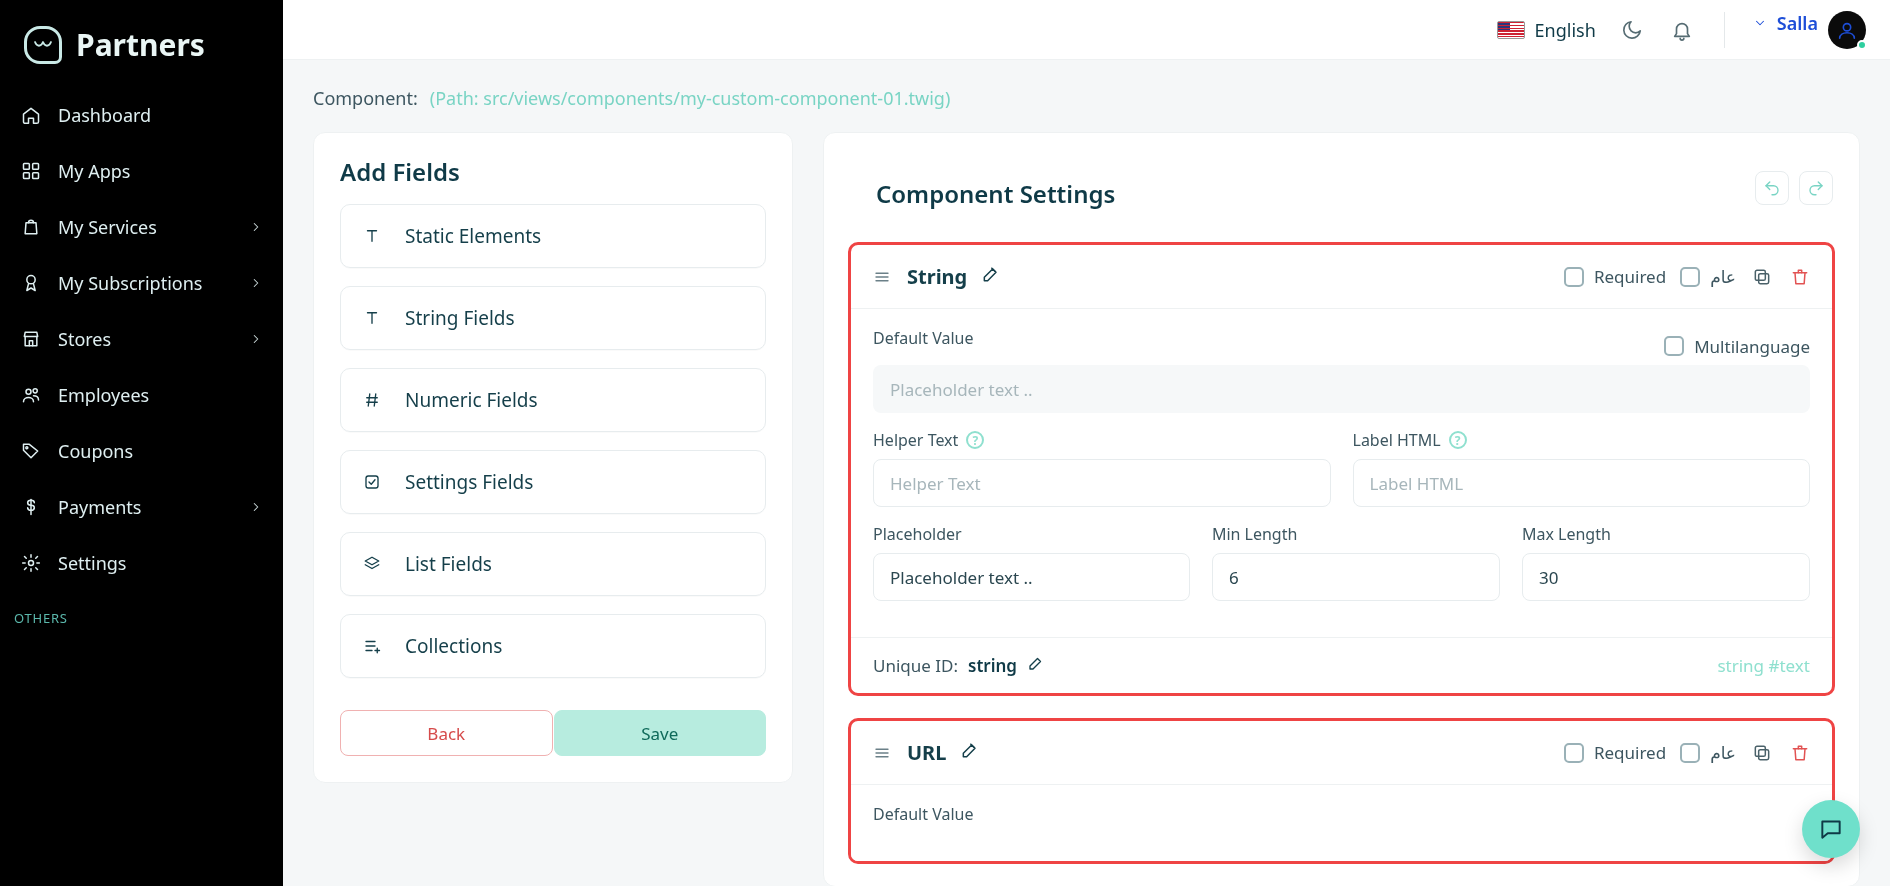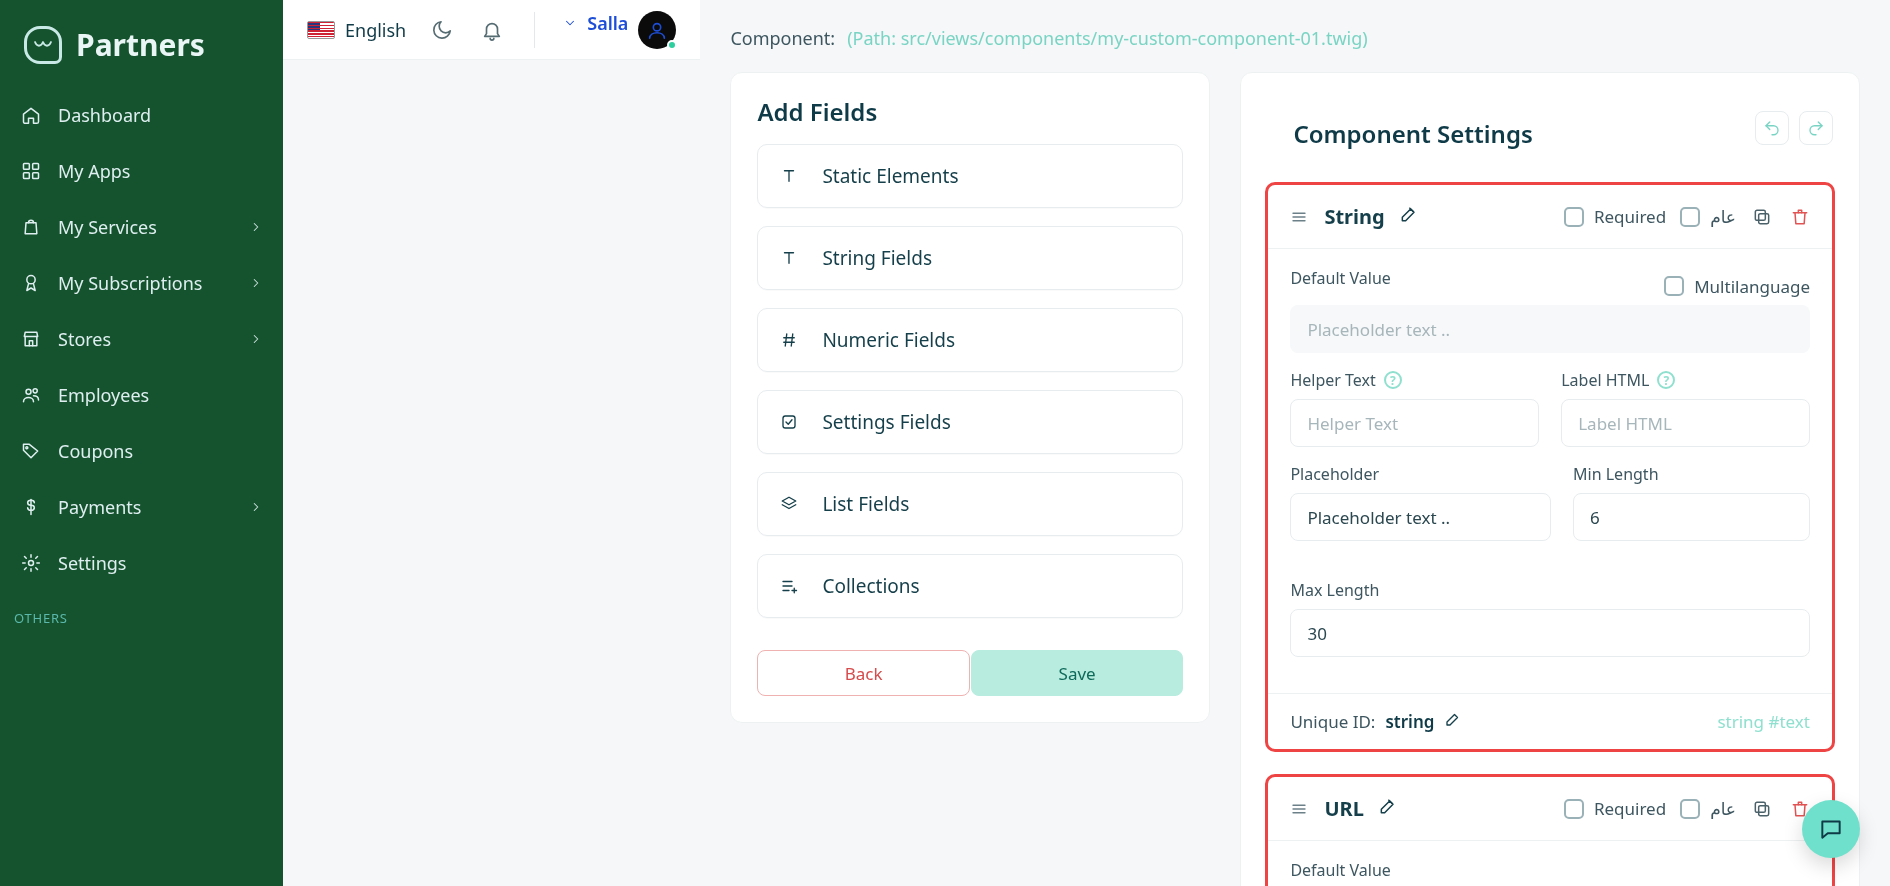--- a/index.html
+++ b/index.html
@@ -1,21 +1,21 @@
 <!DOCTYPE html>
 <html><head>
 <meta charset="utf-8">
 <style>
 *{box-sizing:border-box;margin:0;padding:0;font-family:system-ui,-apple-system,Segoe UI,Roboto,Helvetica,Arial,sans-serif}
 body{background:#f5f7f8;color:#0f3a47;width:1890px;height:886px;overflow:hidden}
 
 
 .app{display:flex;height:100%}
-.sidebar{width:283px;flex:0 0 283px;background:#14532d;color:#dfeff1;display:flex;flex-direction:column}
-.main{flex:1;display:flex;flex-direction:row;min-width:0}
+.sidebar{width:283px;flex:0 0 283px;background:#000000;color:#dfeff1;display:flex;flex-direction:column}
+.main{flex:1;display:flex;flex-direction:column;min-width:0}
 
 
 .brand{display:flex;align-items:center;gap:14px;padding:24px 24px 14px}
 .brand .logo{width:38px;height:38px;display:flex;align-items:center;justify-content:center;border:3px solid #c9e9e6;border-radius:11px;border-top-left-radius:16px;border-top-right-radius:16px;border-bottom-left-radius:16px;border-bottom-right-radius:7px}
 .brand .logo svg{display:block}
 .brand-title{font-size:30px;font-weight:700;color:#eaf6f5}
 .nav{margin-top:8px;display:flex;flex-direction:column}
 .nav-item{display:flex;align-items:center;gap:16px;padding:16px 20px 16px 20px;font-size:18px;color:#dfeff1;cursor:pointer;border-radius:0;position:relative}
 .nav-item .ic{width:22px;height:22px;display:inline-flex;align-items:center;justify-content:center;flex:0 0 22px}
 .nav-item .chev{margin-left:auto;opacity:.9}

